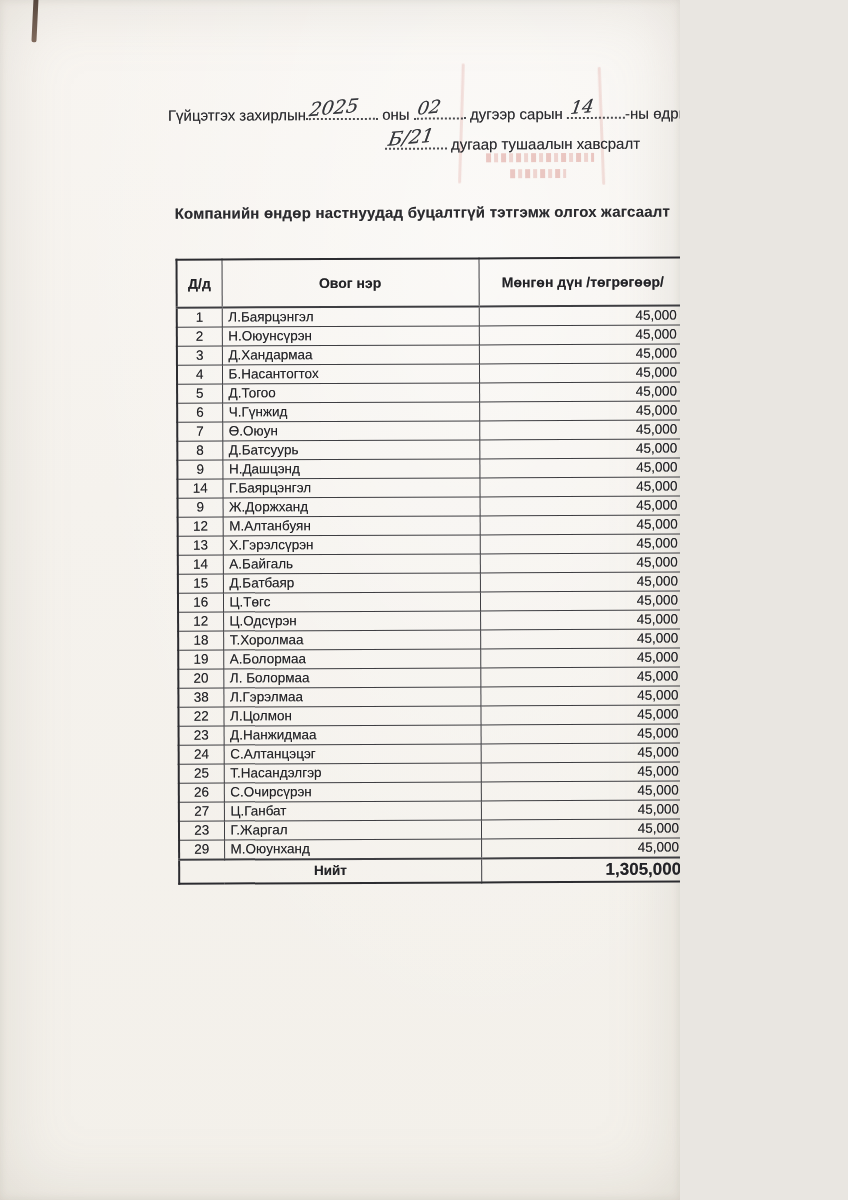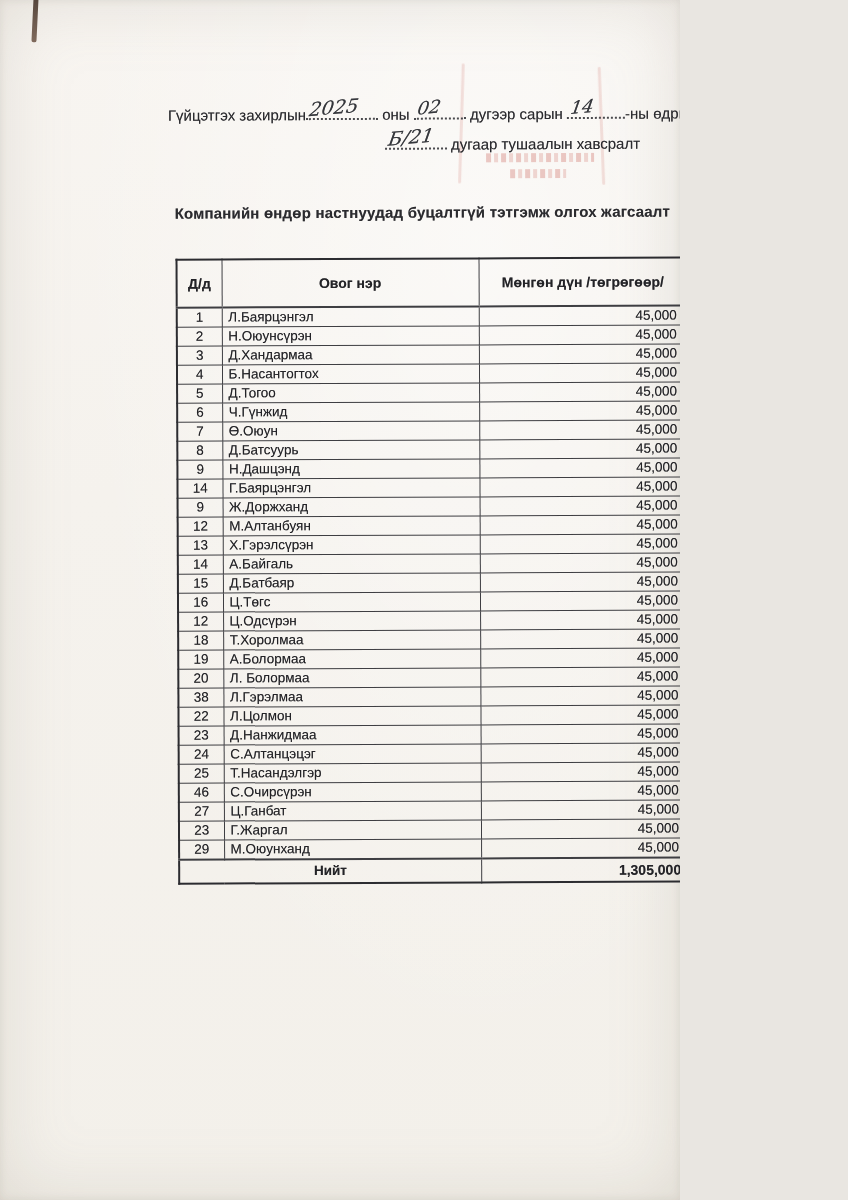--- a/index.html
+++ b/index.html
@@ -109,21 +109,21 @@
   }
   table.benefits tbody td { height: 19px; padding: 0; line-height: 18px; }
   td.cell-no { text-align: center; }
   td.cell-name { text-align: left; padding-left: 6px !important; }
   td.cell-amt { text-align: right; padding-right: 10px !important; }
   table.benefits tfoot td {
     height: 23px; font-weight: bold; line-height: 22px;
     border-top-width: 2px;
   }
   td.cell-total-label { text-align: center; }
-  td.cell-total-value { text-align: right; padding-right: 8px !important; font-size: 14px; }
+  td.cell-total-value { text-align: right; padding-right: 8px !important; font-size: 17px; }
 </style>
 </head>
 <body>
 
 <div class="paper">
   <div class="sheet">
 
     <div class="corner-mark"></div>
 
     <div class="stamp">
@@ -282,21 +282,21 @@
             <td class="cell-no">24</td>
             <td class="cell-name">С.Алтанцэцэг</td>
             <td class="cell-amt">45,000</td>
           </tr>
           <tr>
             <td class="cell-no">25</td>
             <td class="cell-name">Т.Насандэлгэр</td>
             <td class="cell-amt">45,000</td>
           </tr>
           <tr>
-            <td class="cell-no">46</td>
+            <td class="cell-no">26</td>
             <td class="cell-name">С.Очирсүрэн</td>
             <td class="cell-amt">45,000</td>
           </tr>
           <tr>
             <td class="cell-no">27</td>
             <td class="cell-name">Ц.Ганбат</td>
             <td class="cell-amt">45,000</td>
           </tr>
           <tr>
             <td class="cell-no">23</td>

